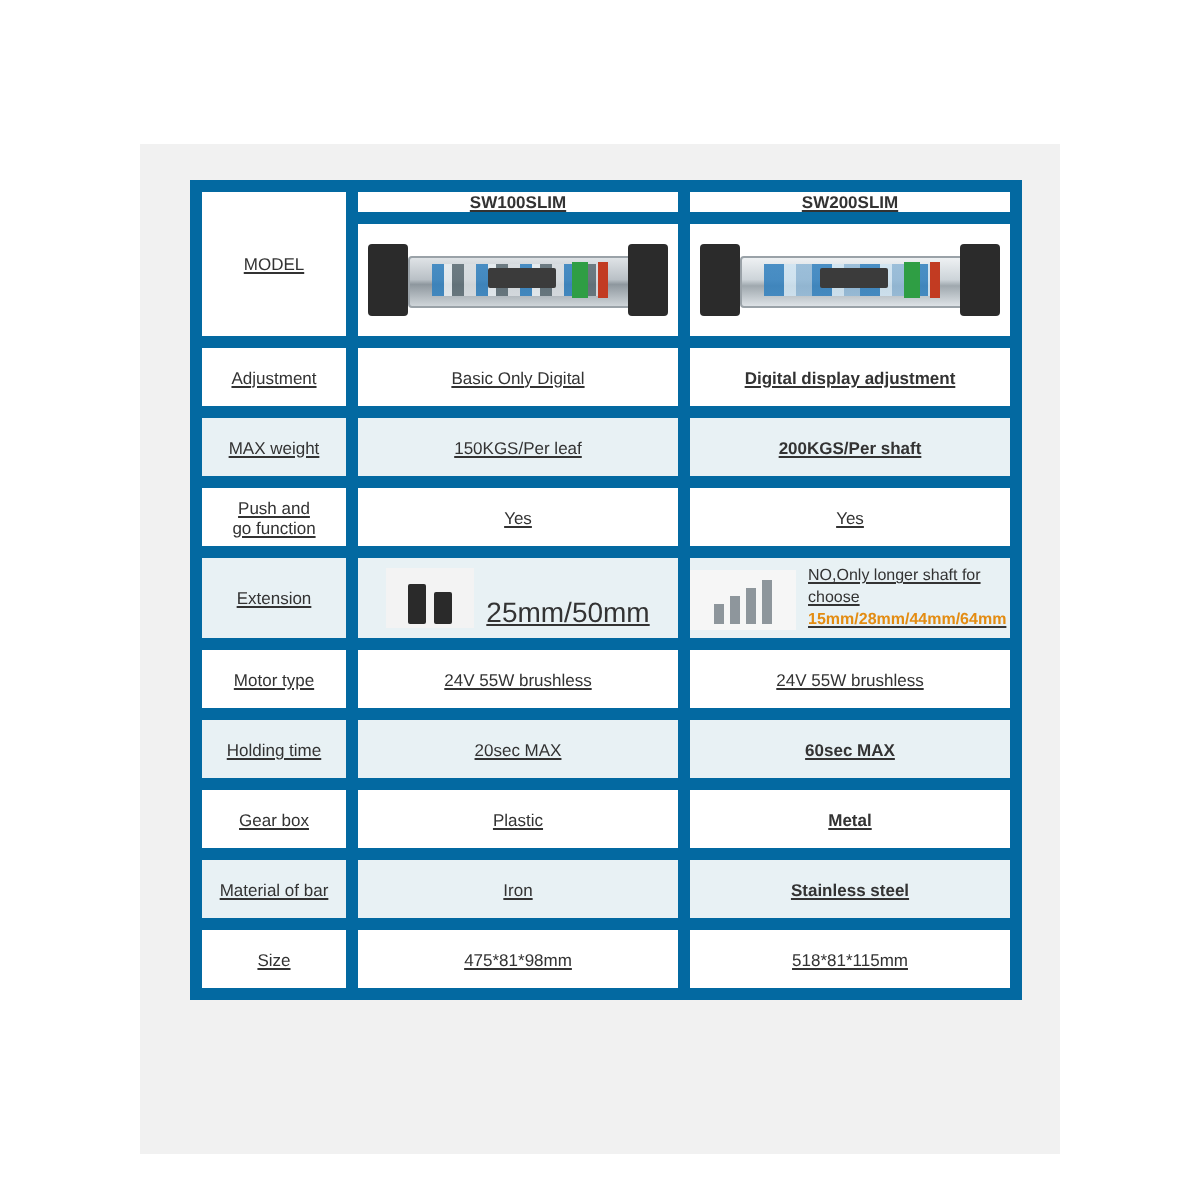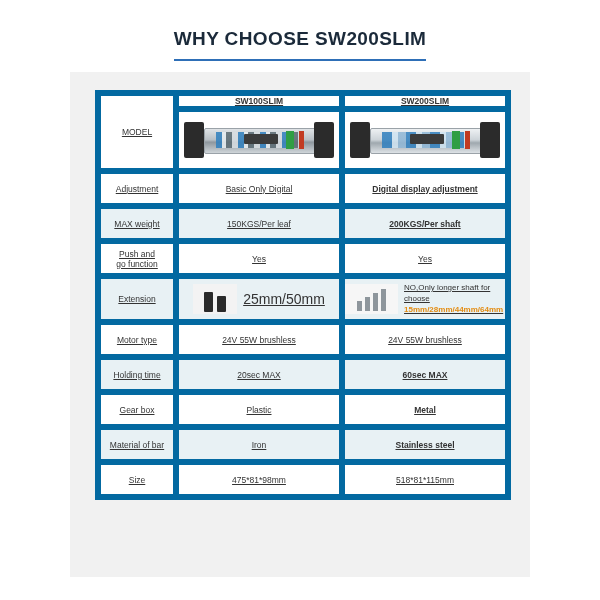--- a/index.html
+++ b/index.html
@@ -145,21 +145,21 @@
   }
   .device.blue .dev-inner {
     background: repeating-linear-gradient(90deg,#2f7fbe 0 10px,#cfe4f2 10px 16px,#8fb7d6 16px 24px);
   }
   .device.blue .dev-bar {
     background: linear-gradient(180deg,#eef1f3 0%, #cdd4d9 45%, #9fa8ae 58%, #dde2e6 100%);
   }
   
   .ext-cell-inner {
     display: flex;
-    align-items: center;
+    align-items: flex-end;
     justify-content: center;
     gap: 6px;
     padding: 4px 0;
   }
   .ext-box {
     width: 44px;
     height: 30px;
     background: #f3f3f3;
     display: flex;
     align-items: flex-end;
@@ -200,23 +200,20 @@
     line-height: 1.35;
     font-size: 8px;
   }
   .ext-note { color: #333; }
 </style>
 </head>
 <body>
 
 <div class="page">
 
-  <div class="title-wrap">
-    <div class="title">WHY CHOOSE SW200SLIM</div>
-  </div>
 
   <div class="table-frame"></div>
 
   <table class="spec">
     <colgroup>
       <col class="col-label">
       <col class="col-a">
       <col class="col-b">
     </colgroup>
     <tbody>

